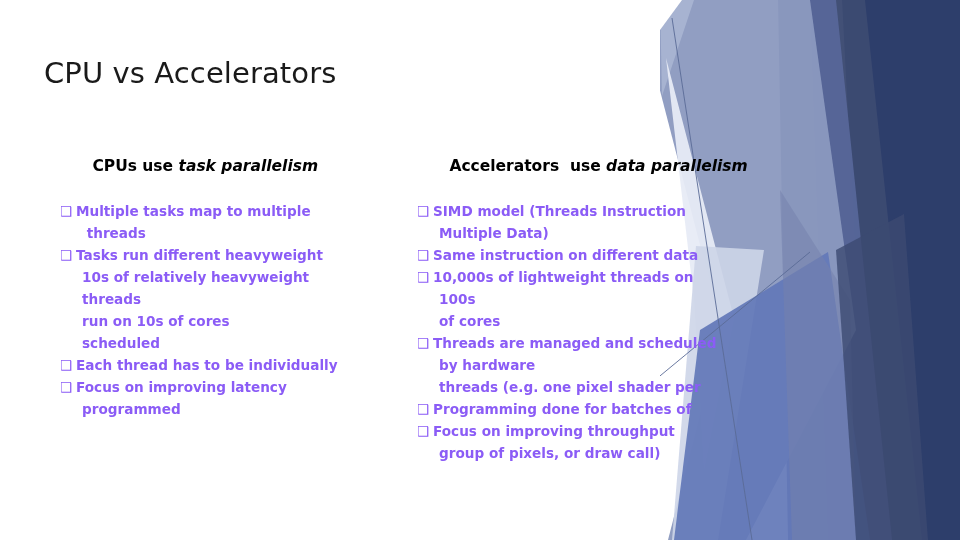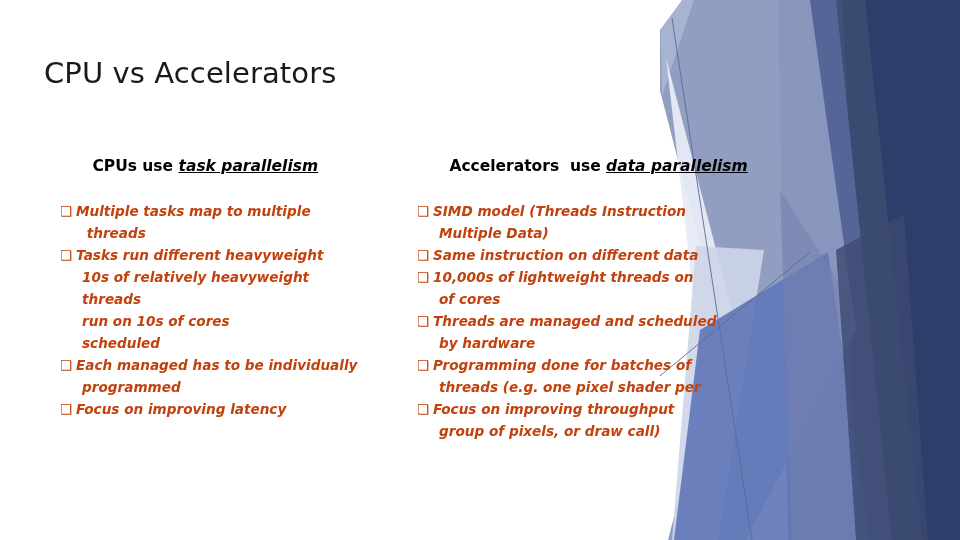--- a/index.html
+++ b/index.html
@@ -51,36 +51,34 @@
     font-size: 15.5px;
     font-weight: 700;
     color: #000000;
     line-height: 1.0;
     margin-bottom: 10px;
     white-space: pre;
   }
   .col-head .ital {
     font-style: italic;
     font-weight: 700;
-    text-decoration: underline;
   }
 
   .bullets {
     list-style: none;
     margin: 0;
     padding: 0;
   }
   .bullet-line {
     display: block;
     font-size: 13.6px;
     font-weight: 700;
     line-height: 22px;
-    color: #c2410c;
+    color: #8b5cf6;
     white-space: pre;
-    font-style: italic;
   }
   .bullet-line .mark {
     display: inline-block;
     width: 16px;
     font-weight: 400;
     font-size: 13.6px;
   }
   .bullet-line.cont .mark { visibility: hidden; }
   .bullet-line.cont { padding-left: 6px; }
 </style>
@@ -124,38 +122,39 @@
       <span>CPUs use </span><span class="ital">task parallelism</span>
     </div>
     <div class="bullets">
         <div class="bullet-line"><span class="mark">❑</span><span>Multiple tasks map to multiple</span></div>
         <div class="bullet-line cont"><span class="mark">❑</span><span> threads</span></div>
         <div class="bullet-line"><span class="mark">❑</span><span>Tasks run different heavyweight</span></div>
         <div class="bullet-line cont"><span class="mark">❑</span><span>10s of relatively heavyweight</span></div>
         <div class="bullet-line cont"><span class="mark">❑</span><span>threads</span></div>
         <div class="bullet-line cont"><span class="mark">❑</span><span>run on 10s of cores</span></div>
         <div class="bullet-line cont"><span class="mark">❑</span><span>scheduled</span></div>
-        <div class="bullet-line"><span class="mark">❑</span><span>Each managed has to be individually</span></div>
+        <div class="bullet-line"><span class="mark">❑</span><span>Each thread has to be individually</span></div>
+        <div class="bullet-line"><span class="mark">❑</span><span>Focus on improving latency</span></div>
         <div class="bullet-line cont"><span class="mark">❑</span><span>programmed</span></div>
-        <div class="bullet-line"><span class="mark">❑</span><span>Focus on improving latency</span></div>
       </div>
   </div>
 
   <div id="col-right" class="col">
     <div class="col-head">
       <span>Accelerators  use </span><span class="ital">data parallelism</span>
     </div>
     <div class="bullets">
         <div class="bullet-line"><span class="mark">❑</span><span>SIMD model (Threads Instruction</span></div>
         <div class="bullet-line cont"><span class="mark">❑</span><span>Multiple Data)</span></div>
         <div class="bullet-line"><span class="mark">❑</span><span>Same instruction on different data</span></div>
         <div class="bullet-line"><span class="mark">❑</span><span>10,000s of lightweight threads on</span></div>
+        <div class="bullet-line cont"><span class="mark">❑</span><span>100s</span></div>
         <div class="bullet-line cont"><span class="mark">❑</span><span>of cores</span></div>
         <div class="bullet-line"><span class="mark">❑</span><span>Threads are managed and scheduled</span></div>
         <div class="bullet-line cont"><span class="mark">❑</span><span>by hardware</span></div>
+        <div class="bullet-line cont"><span class="mark">❑</span><span>threads (e.g. one pixel shader per</span></div>
         <div class="bullet-line"><span class="mark">❑</span><span>Programming done for batches of</span></div>
-        <div class="bullet-line cont"><span class="mark">❑</span><span>threads (e.g. one pixel shader per</span></div>
         <div class="bullet-line"><span class="mark">❑</span><span>Focus on improving throughput</span></div>
         <div class="bullet-line cont"><span class="mark">❑</span><span>group of pixels, or draw call)</span></div>
       </div>
   </div>
 
 </div>
 
 </body></html>

